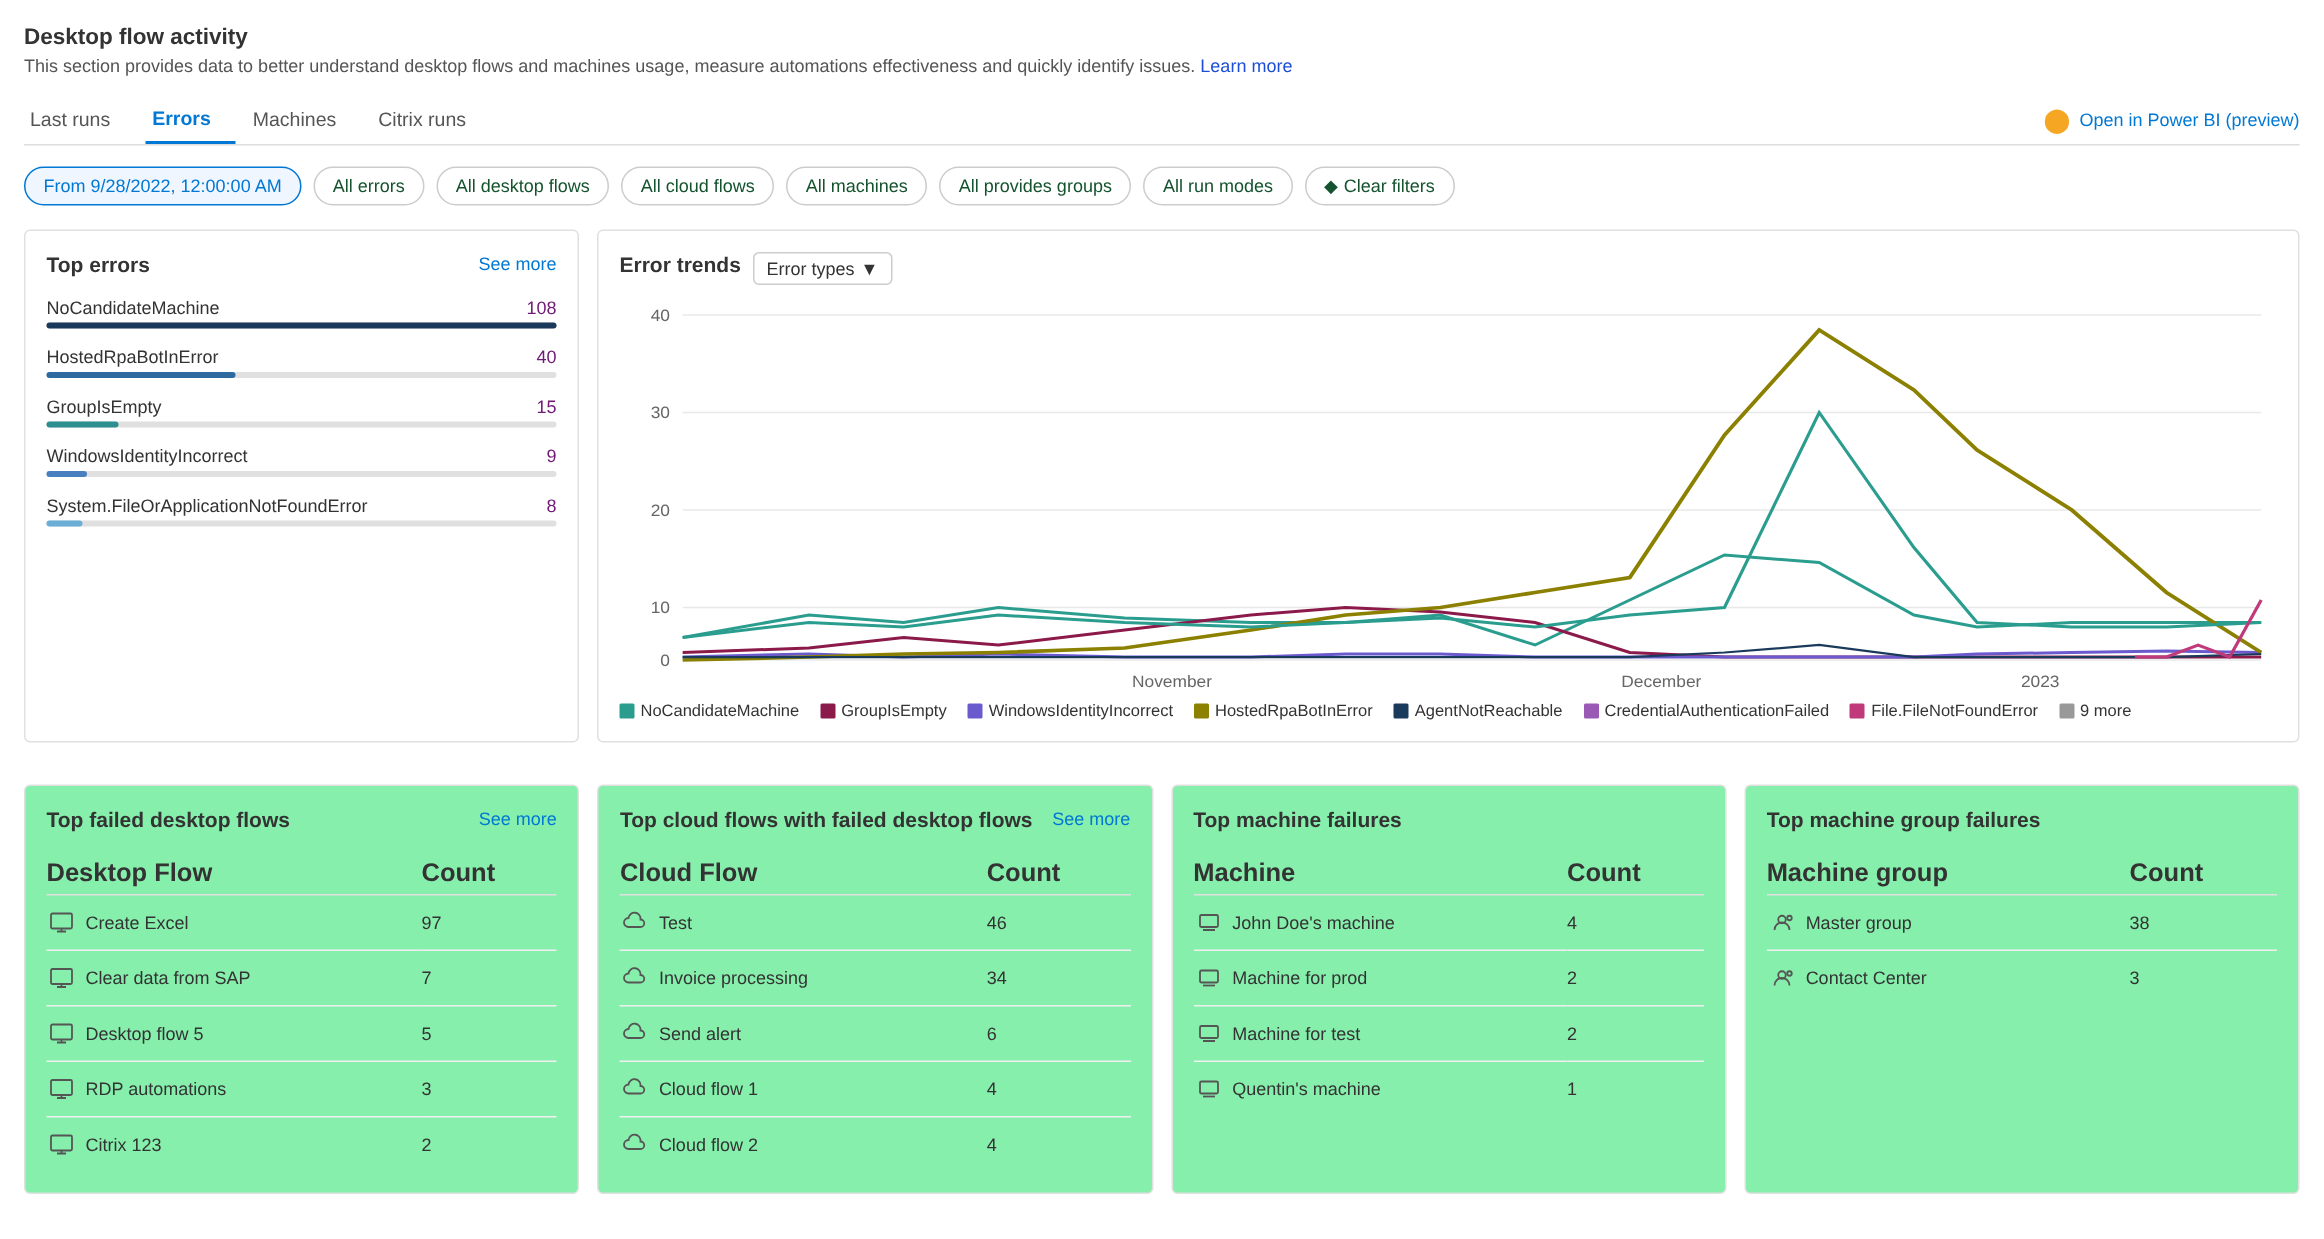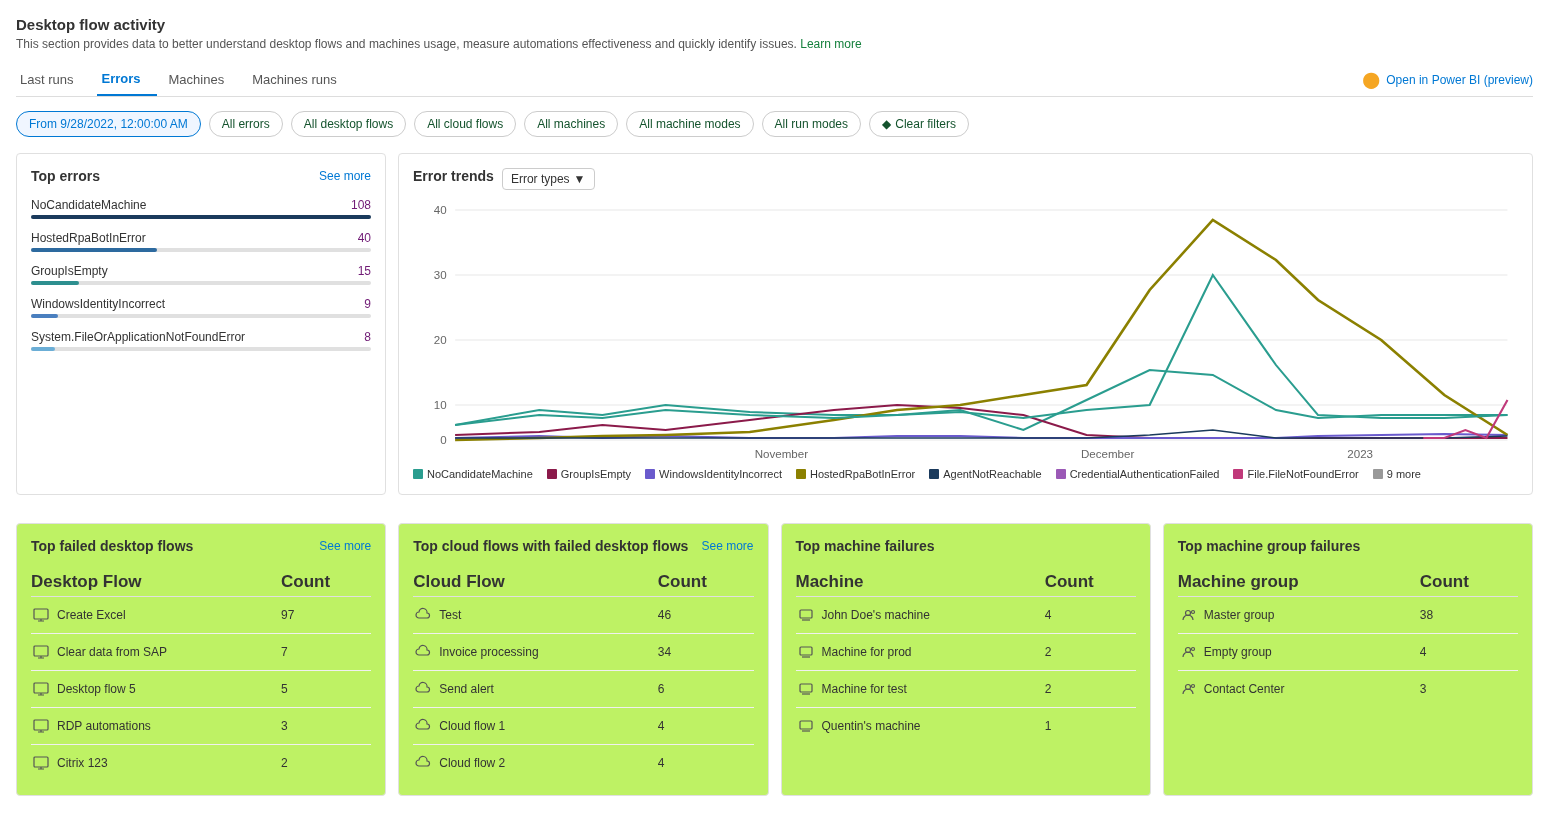--- a/index.html
+++ b/index.html
@@ -1,20 +1,20 @@
 <!DOCTYPE html>
 <html><head>
   <meta charset="utf-8">
   <style>
     * { box-sizing: border-box; margin: 0; padding: 0; }
     body { font-family: 'Segoe UI', sans-serif; font-size: 13px; color: #333; background: #fff; padding: 16px; }
     
     .page-title { font-size: 15px; font-weight: 600; margin-bottom: 4px; }
     .page-subtitle { font-size: 12px; color: #555; margin-bottom: 12px; }
-    .page-subtitle a { color: #15803d; text-decoration: none; }
+    .page-subtitle a { color: #1d4ed8; text-decoration: none; }
     
     .tabs { display: flex; align-items: center; border-bottom: 1px solid #ddd; margin-bottom: 14px; position: relative; }
     .tab { padding: 8px 16px 8px 4px; cursor: pointer; font-size: 13px; color: #555; margin-right: 8px; }
     .tab.active { color: #0078d4; border-bottom: 2px solid #0078d4; font-weight: 600; }
     .open-powerbi { position: absolute; right: 0; display: flex; align-items: center; gap: 6px; font-size: 12px; color: #0078d4; cursor: pointer; }
     
     .filters { display: flex; align-items: center; gap: 8px; margin-bottom: 16px; flex-wrap: wrap; }
     .filter-btn { padding: 5px 12px; border: 1px solid #ccc; border-radius: 16px; font-size: 12px; cursor: pointer; background: #fff; color: #14532d; white-space: nowrap; }
     .filter-btn.primary { background: #f0f6ff; border-color: #0078d4; color: #0078d4; }
     .filter-btn.clear { display: flex; align-items: center; gap: 4px; }
@@ -43,21 +43,21 @@
     .chart-title { font-size: 14px; font-weight: 600; }
     .chart-filter { display: flex; align-items: center; gap: 4px; font-size: 12px; cursor: pointer; color: #333; border: 1px solid #ccc; border-radius: 4px; padding: 3px 8px; }
     
     .chart-area { position: relative; height: 260px; }
     
     .legend { display: flex; flex-wrap: wrap; gap: 6px 14px; margin-top: 8px; font-size: 11px; }
     .legend-item { display: flex; align-items: center; gap: 4px; }
     .legend-dot { width: 10px; height: 10px; border-radius: 1px; }
     
     .bottom-panels { display: flex; gap: 12px; }
-    .bottom-panel { flex: 1; background: #bef264; border: 1px solid #e0e0e0; border-radius: 4px; padding: 14px; }
+    .bottom-panel { flex: 1; background: #86efac; border: 1px solid #e0e0e0; border-radius: 4px; padding: 14px; }
     
     .data-table { width: 100%; border-collapse: collapse; margin-top: 10px; }
     .data-table th { text-align: left; font-size: 17px; font-weight: 600; padding: 4px 0; border-bottom: 1px solid #e0e0e0; color: #333; }
     .data-table th.right, .data-table td.right { text-align: left; }
     .data-table td { padding: 8px 0; font-size: 12px; border-bottom: 1px solid #f0f0f0; vertical-align: middle; }
     .data-table tr:last-child td { border-bottom: none; }
     
     .row-icon { display: inline-flex; align-items: center; justify-content: center; width: 20px; height: 20px; margin-right: 6px; vertical-align: middle; }
     
     .td-with-icon { display: flex; align-items: center; }
@@ -70,34 +70,34 @@
 <div class="page-title">Desktop flow activity</div>
 <div class="page-subtitle">
   <span>This section provides data to better understand desktop flows and machines usage, measure automations effectiveness and quickly identify issues.</span>
   <a href="#">Learn more</a>
 </div>
 
 <div class="tabs">
   <div class="tab">Last runs</div>
   <div class="tab active">Errors</div>
   <div class="tab">Machines</div>
-  <div class="tab">Machines runs</div>
+  <div class="tab">Citrix runs</div>
   <div class="open-powerbi">
     <span style="color:#f5a623;font-size:16px;">⬤</span>
     <span>Open in Power BI (preview)</span>
   </div>
 </div>
 
 <div class="filters">
   <button class="filter-btn primary">From 9/28/2022, 12:00:00 AM</button>
   <button class="filter-btn">All errors</button>
   <button class="filter-btn">All desktop flows</button>
   <button class="filter-btn">All cloud flows</button>
   <button class="filter-btn">All machines</button>
-  <button class="filter-btn">All machine modes</button>
+  <button class="filter-btn">All provides groups</button>
   <button class="filter-btn">All run modes</button>
   <button class="filter-btn clear">
     <span>◆</span>
     <span>Clear filters</span>
   </button>
 </div>
 
 <div class="main-content">
 
   <div class="top-errors-panel">
@@ -460,32 +460,20 @@
             <td class="right">38</td>
           </tr>
           <tr>
             <td>
               <div class="td-with-icon"><span class="row-icon">
                   <svg width="16" height="16" viewBox="0 0 16 16" fill="none" xmlns="http://www.w3.org/2000/svg">
                     <circle cx="8" cy="6" r="2.5" stroke="#555" stroke-width="1.2" fill="none"></circle>
                     <path d="M3 13c0-2.76 2.24-5 5-5s5 2.24 5 5" stroke="#555" stroke-width="1.2" fill="none"></path>
                     <circle cx="13" cy="5" r="1.5" stroke="#555" stroke-width="1.2" fill="none"></circle>
                   </svg>
-                </span>Empty group</div>
-            </td>
-            <td class="right">4</td>
-          </tr>
-          <tr>
-            <td>
-              <div class="td-with-icon"><span class="row-icon">
-                  <svg width="16" height="16" viewBox="0 0 16 16" fill="none" xmlns="http://www.w3.org/2000/svg">
-                    <circle cx="8" cy="6" r="2.5" stroke="#555" stroke-width="1.2" fill="none"></circle>
-                    <path d="M3 13c0-2.76 2.24-5 5-5s5 2.24 5 5" stroke="#555" stroke-width="1.2" fill="none"></path>
-                    <circle cx="13" cy="5" r="1.5" stroke="#555" stroke-width="1.2" fill="none"></circle>
-                  </svg>
                 </span>Contact Center</div>
             </td>
             <td class="right">3</td>
           </tr>
         </tbody>
     </table>
   </div>
 </div>
 
 </body></html>

